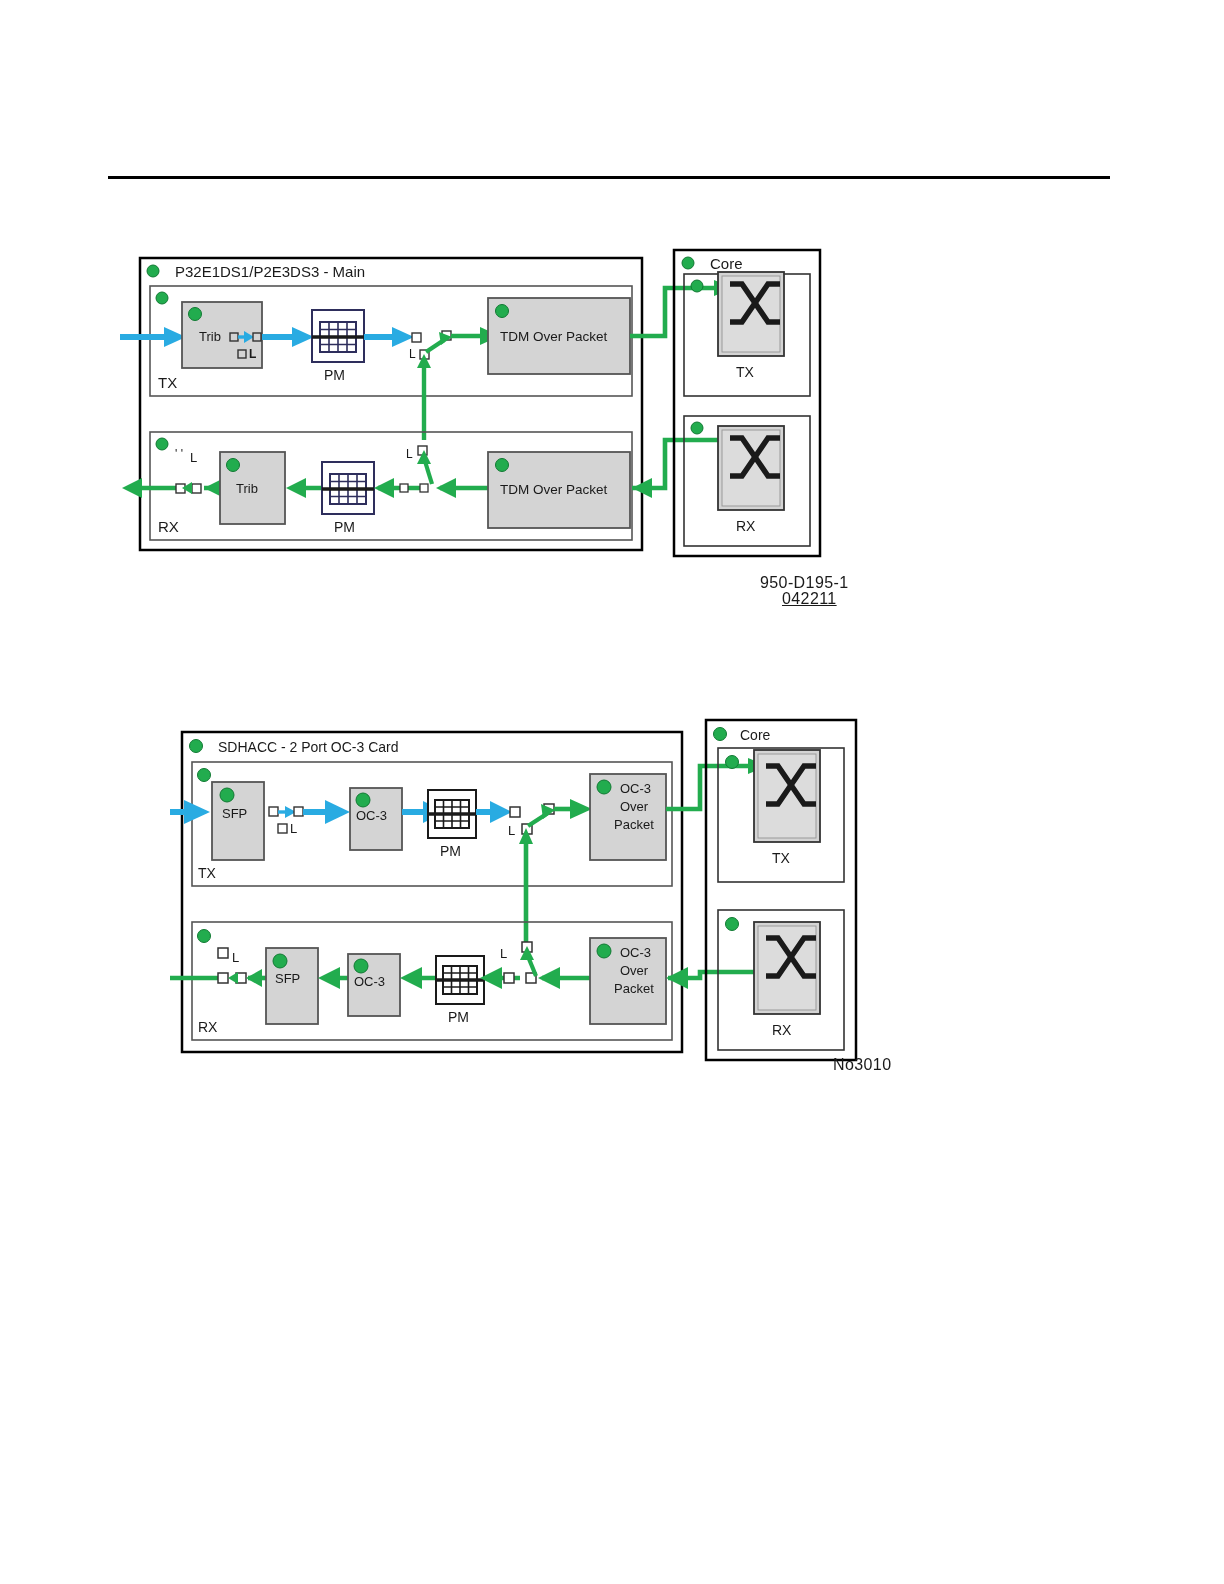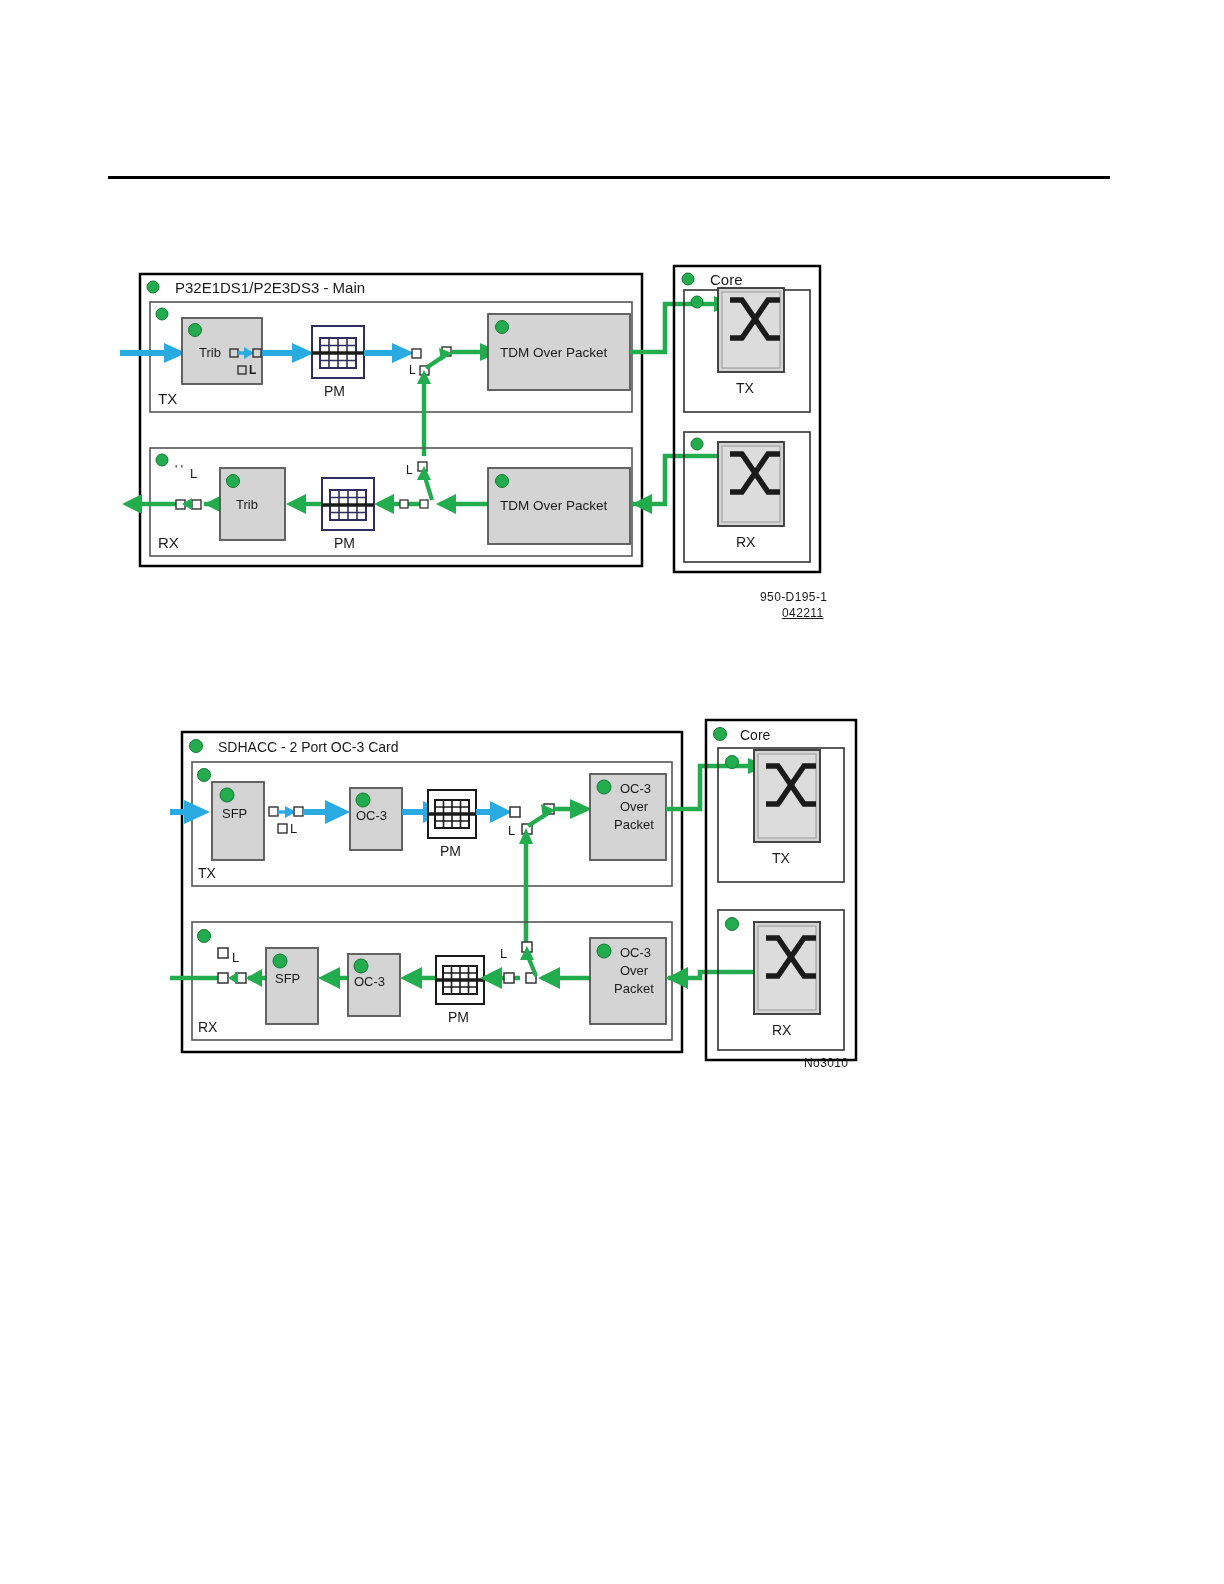--- a/index.html
+++ b/index.html
@@ -30,35 +30,35 @@
   }
   
   .figure {
     position: absolute;
   }
   .svg-fig {
     display: block;
   }
   .cap {
     position: absolute;
-    font-size: 12px;
+    font-size: 16px;
     letter-spacing: 0.4px;
     color: #1a1a1a;
     white-space: nowrap;
     font-family: "Liberation Sans", sans-serif;
   }
 </style>
 </head>
 <body>
 
 <div class="page">
 
   <div class="top-rule"></div>
 
-  <div class="figure" style="left:120px; top:256px;">
+  <div class="figure" style="left:120px; top:240px;">
     <svg class="svg-fig" width="730" height="330" viewBox="0 0 730 330" xmlns="http://www.w3.org/2000/svg">
       <defs>
 
         <g id="pmicon1">
           <rect x="0" y="0" width="36" height="30" fill="#ffffff" stroke="#2E2E5C" stroke-width="2"></rect>
           <line x1="0" y1="7.5" x2="36" y2="7.5" stroke="#2E2E5C" stroke-width="1.6"></line>
           <line x1="0" y1="15" x2="36" y2="15" stroke="#2E2E5C" stroke-width="1.6"></line>
           <line x1="0" y1="22.5" x2="36" y2="22.5" stroke="#2E2E5C" stroke-width="1.6"></line>
           <line x1="9" y1="0" x2="9" y2="30" stroke="#2E2E5C" stroke-width="1.6"></line>
           <line x1="18" y1="0" x2="18" y2="30" stroke="#2E2E5C" stroke-width="1.6"></line>
@@ -344,16 +344,16 @@
       <text x="602" y="153" font-family="Liberation Sans, sans-serif" font-size="14" fill="#1a1a1a">TX</text>
 
       <rect x="548" y="200" width="126" height="140" fill="none" stroke="#333333" stroke-width="1.6"></rect>
       <circle cx="562" cy="214" r="6.5" fill="#22AC4E" stroke="#117a33" stroke-width="1"></circle>
       <rect x="584" y="212" width="66" height="92" fill="#D4D4D4" stroke="#333333" stroke-width="1.8"></rect>
       <rect x="588" y="216" width="58" height="84" fill="#DCDCDC" stroke="#9a9a9a" stroke-width="1"></rect>
       <use href="#xicon2" x="590" y="222"></use>
       <text x="602" y="325" font-family="Liberation Sans, sans-serif" font-size="14" fill="#1a1a1a">RX</text>
     </svg>
 
-    <div class="cap" style="left:634px; top:346px;">No3010</div>
+    <div class="cap" style="left:663px; top:346px;">No3010</div>
   </div>
 
 </div>
 
 </body></html>

